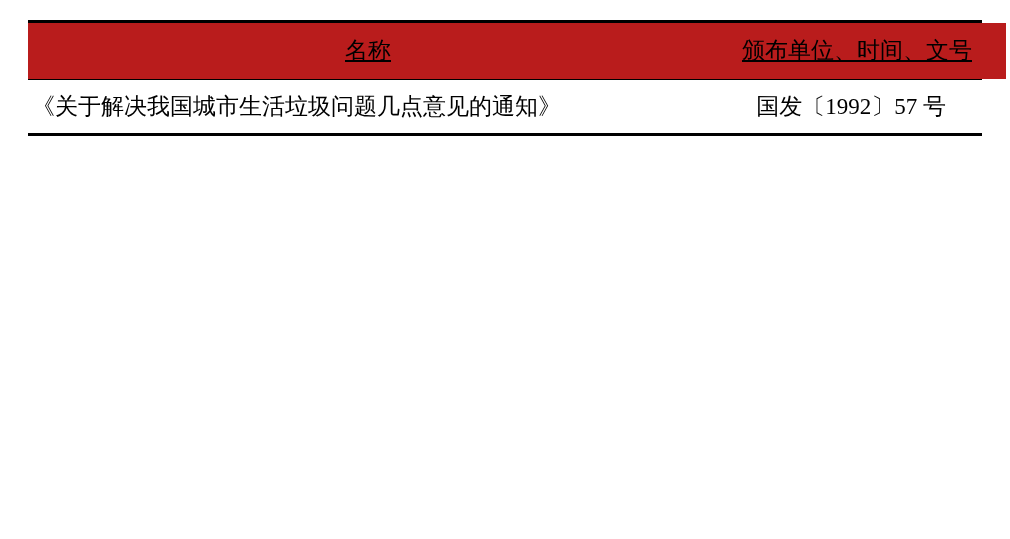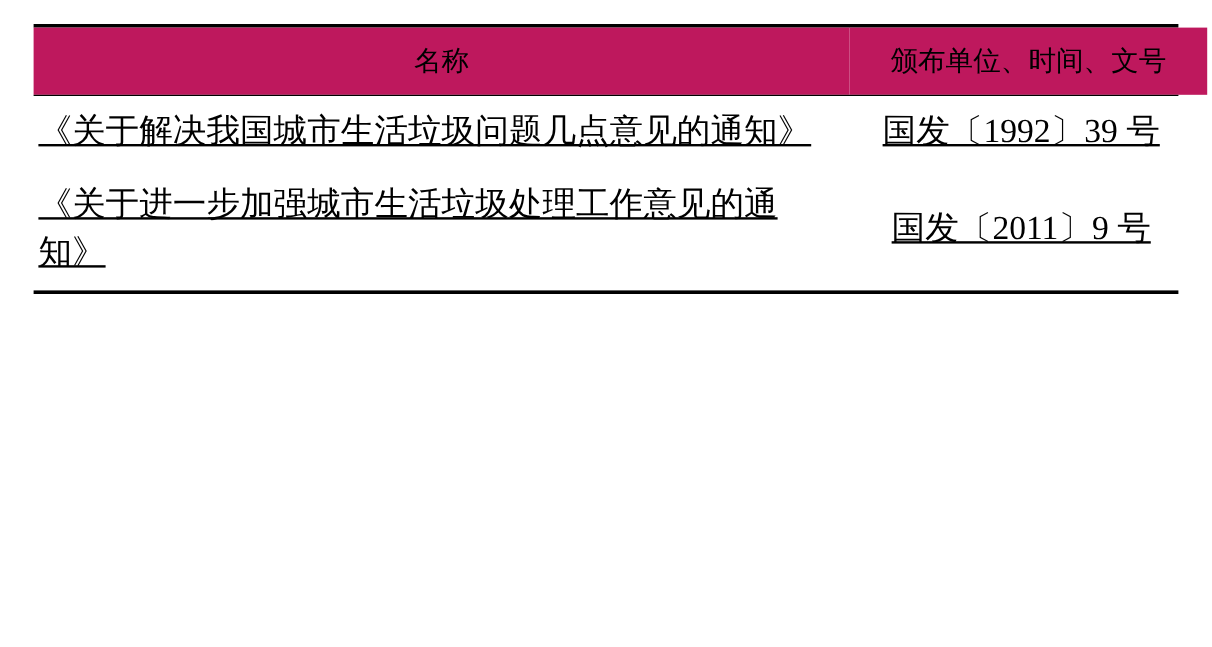--- a/index.html
+++ b/index.html
@@ -19,21 +19,22 @@
     left: 28px;
     top: 20px;
     width: 954px;
   }
   table.policy-table {
     border-collapse: collapse;
     width: 954px;
     table-layout: fixed;
   }
   table.policy-table thead tr {
-    background: #be185d;
+    background: #b91c1c;
+    text-decoration: underline;
   }
   table.policy-table thead th {
     font-weight: normal;
     font-size: 23px;
     padding: 12px 6px 13px 6px;
     text-align: center;
     border: none;
   }
   .rule-top {
     height: 3px;
@@ -44,26 +45,25 @@
     height: 1px;
     background: #000000;
     width: 954px;
   }
   .rule-bottom {
     height: 3px;
     background: #000000;
     width: 954px;
   }
   table.policy-table tbody td {
-    font-size: 28px;
+    font-size: 23px;
     padding: 10px 4px 10px 4px;
     vertical-align: middle;
     border: none;
     line-height: 1.45;
-    text-decoration: underline;
   }
   td.col-name {
     width: 668px;
     text-align: left;
     padding-left: 2px;
   }
   td.col-issuer {
     width: 286px;
     text-align: center;
   }
@@ -85,22 +85,18 @@
         <th class="col-name">名称</th>
         <th class="col-issuer">颁布单位、时间、文号</th>
       </tr>
     </thead>
   </table>
   <div class="rule-mid"></div>
   <table class="policy-table">
     <tbody>
       <tr>
         <td class="col-name">《关于解决我国城市生活垃圾问题几点意见的通知》</td>
-        <td class="col-issuer">国发〔1992〕39 号</td>
-      </tr>
-      <tr>
-        <td class="col-name">《关于进一步加强城市生活垃圾处理工作意见的通知》</td>
-        <td class="col-issuer">国发〔2011〕9 号</td>
+        <td class="col-issuer">国发〔1992〕57 号</td>
       </tr>
     </tbody>
   </table>
   <div class="rule-bottom"></div>
 </div>
 
 </body></html>

